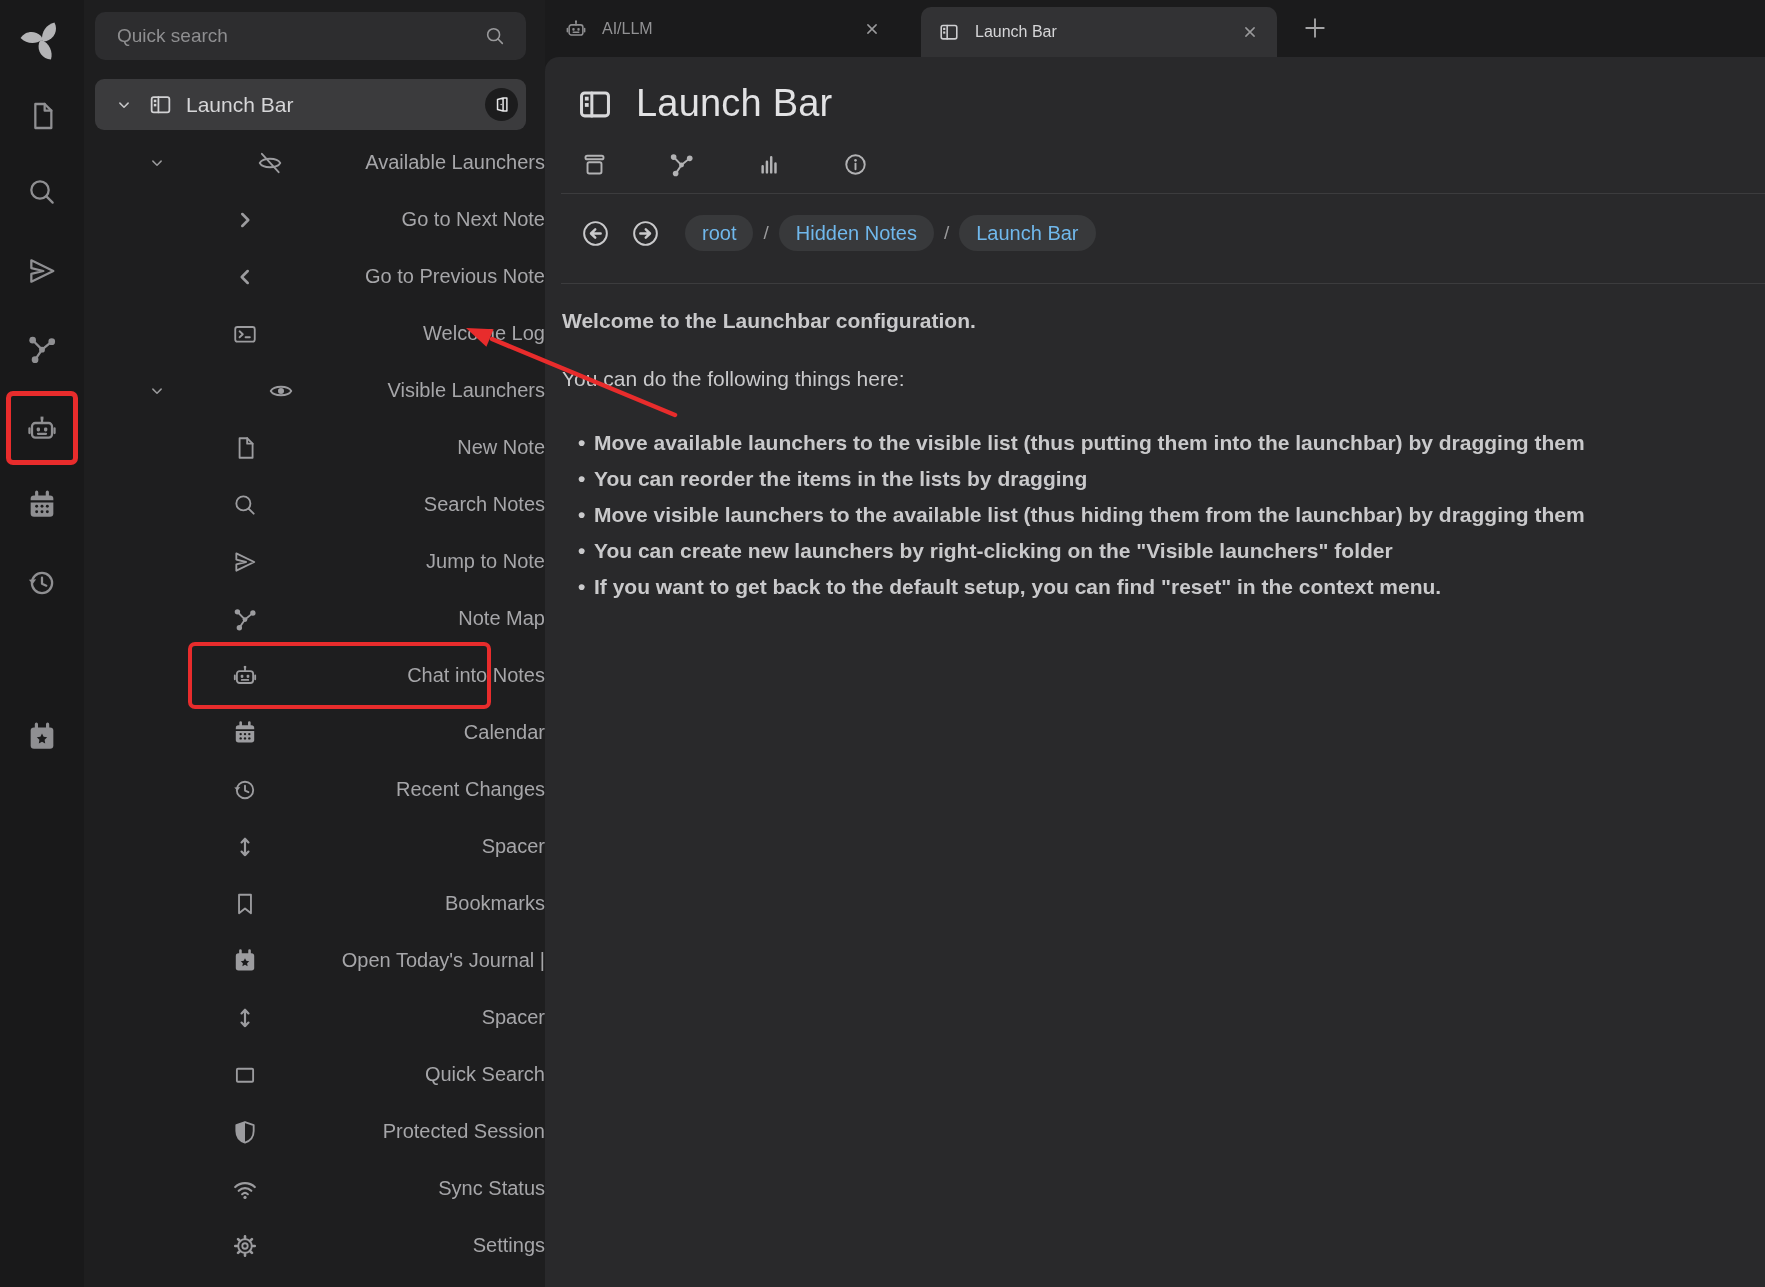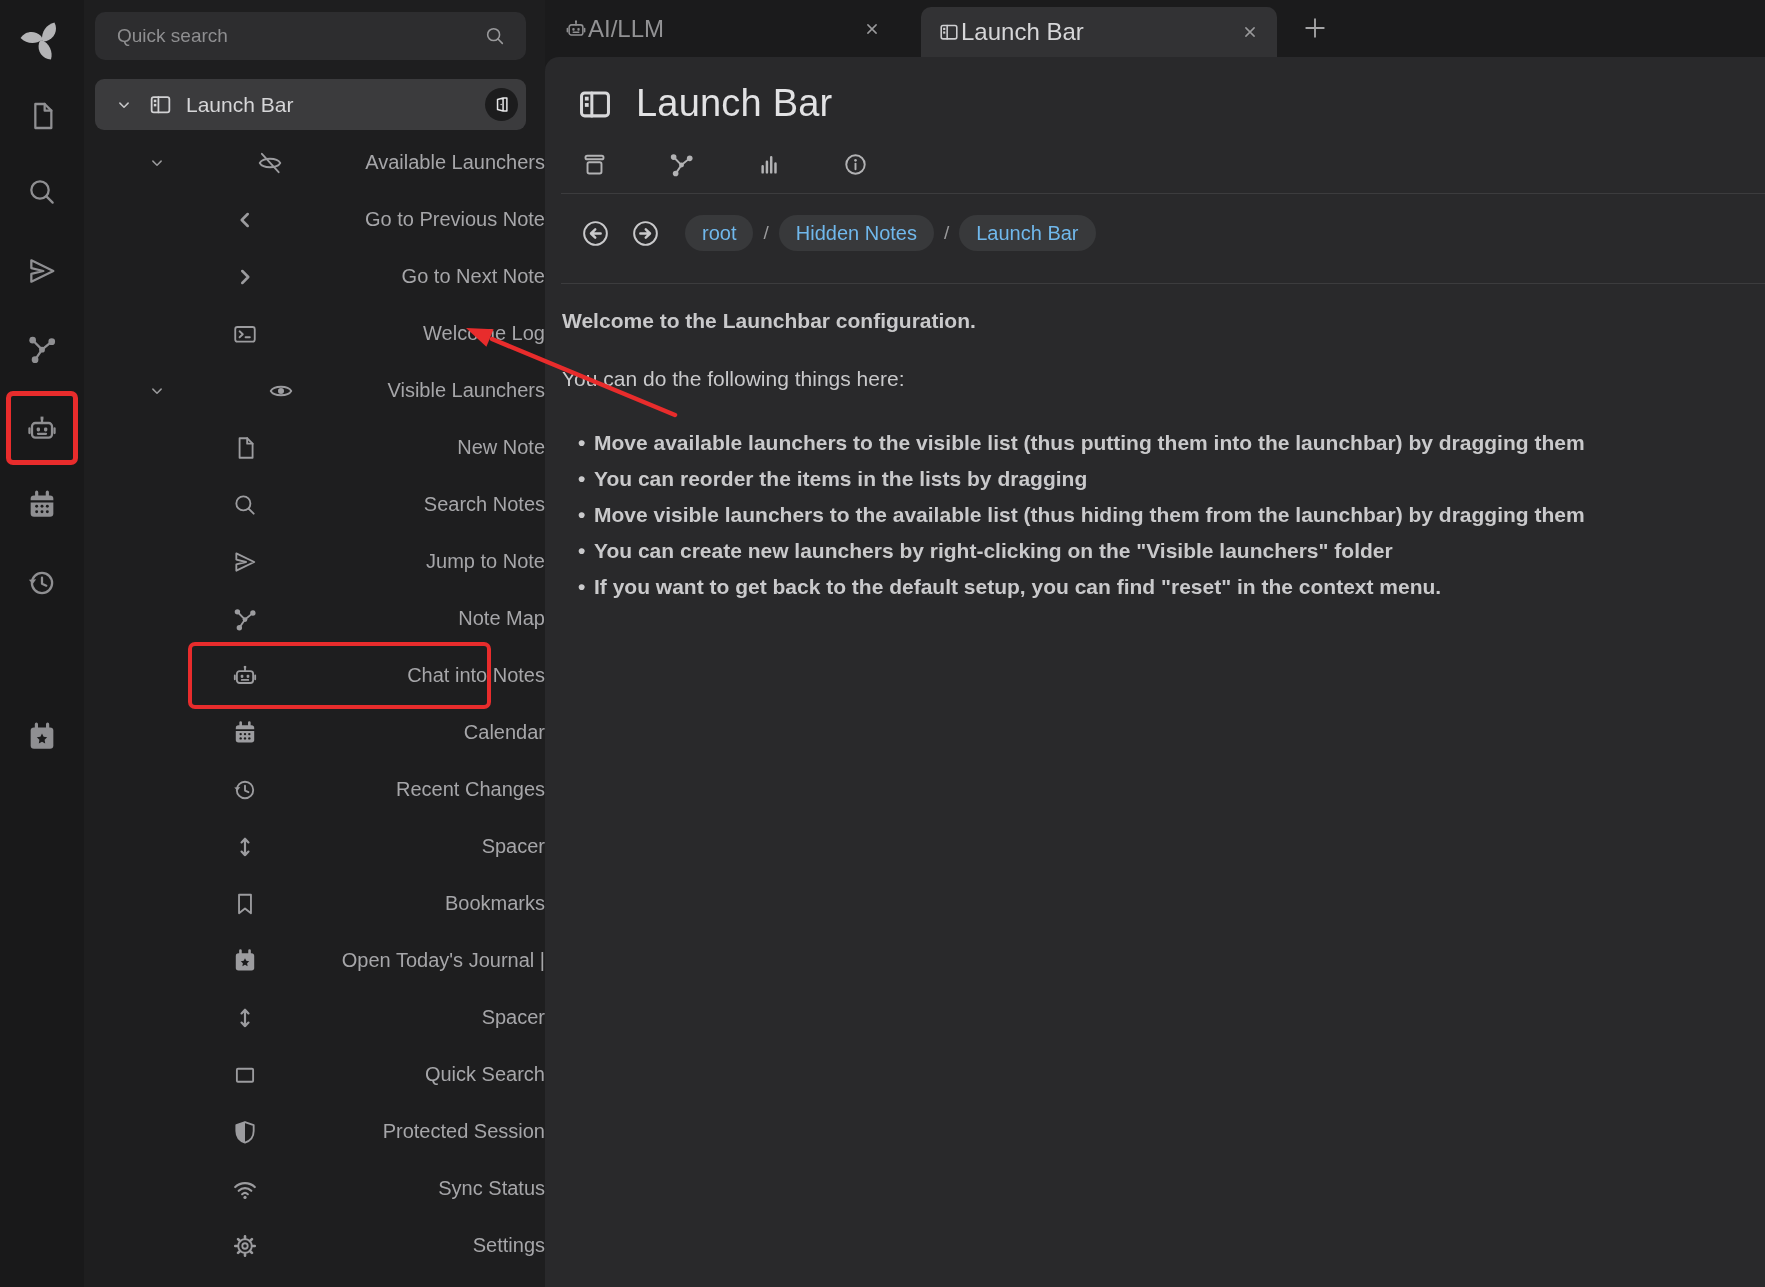--- a/index.html
+++ b/index.html
@@ -51,21 +51,21 @@
   
   .main{position:absolute;left:545px;top:0;width:1220px;height:1287px;background:var(--bar-bg);}
   .tab-bar{position:absolute;left:0;top:0;width:1220px;height:57px;}
   .tab{position:absolute;display:flex;align-items:center;cursor:pointer;}
   .tab-inactive{left:0;top:0;width:360px;height:57px;color:#929294;}
   .tab-active{left:376px;top:7px;width:356px;height:50px;background:var(--tab-active);border-radius:10px 10px 0 0;color:#d6d6d8;}
   .tab .ticn{width:22px;height:22px;flex:none;}
   .tab .ticn svg{width:22px;height:22px;}
   .tab-inactive .ticn{margin-left:20px;color:#8e8e90;}
   .tab-active .ticn{margin-left:17px;color:#cfcfd1;}
-  .tab .tlbl{margin-left:1px;font-size:24px;}
+  .tab .tlbl{margin-left:15px;font-size:16px;}
   .tab .tclose{margin-left:auto;width:18px;height:18px;color:#9a9a9c;flex:none;cursor:pointer;}
   .tab-inactive .tclose{margin-right:24px;}
   .tab-active .tclose{margin-right:18px;}
   .tab .tclose svg{width:18px;height:18px;stroke-width:2;}
   .new-tab{position:absolute;left:756px;top:14px;width:28px;height:28px;color:#a4a4a6;cursor:pointer;}
   .new-tab svg{width:28px;height:28px;stroke-width:1.6;}
 
   .note-card{position:absolute;left:0;top:57px;width:1220px;height:1230px;background:var(--card-bg);border-top-left-radius:14px;}
   .title-row{position:absolute;left:31px;top:25px;display:flex;align-items:center;}
   .title-icn{width:38px;height:38px;color:#d8d8da;}
@@ -342,32 +342,32 @@
           <span class="ticon">
             <svg class="ic" viewBox="0 0 24 24">
               <use href="#i-eyeoff"></use>
             </svg>
           </span>
           <span class="tlabel">Available Launchers</span>
         </div>
         <div class="tree-row lv2">
           <span class="ticon">
             <svg class="ic" viewBox="0 0 24 24">
+              <use href="#i-chevright"></use>
+            </svg>
+          </span>
+          <span class="tlabel">Go to Next Note</span>
+        </div>
+        <div class="tree-row lv2">
+          <span class="ticon">
+            <svg class="ic" viewBox="0 0 24 24">
               <use href="#i-chevleft"></use>
             </svg>
           </span>
           <span class="tlabel">Go to Previous Note</span>
-        </div>
-        <div class="tree-row lv2">
-          <span class="ticon">
-            <svg class="ic" viewBox="0 0 24 24">
-              <use href="#i-chevright"></use>
-            </svg>
-          </span>
-          <span class="tlabel">Go to Next Note</span>
         </div>
         <div class="tree-row lv2">
           <span class="ticon">
             <svg class="ic" viewBox="0 0 24 24">
               <use href="#i-terminal"></use>
             </svg>
           </span>
           <span class="tlabel">Welcome Log</span>
         </div>
         <div class="tree-row lv1">

